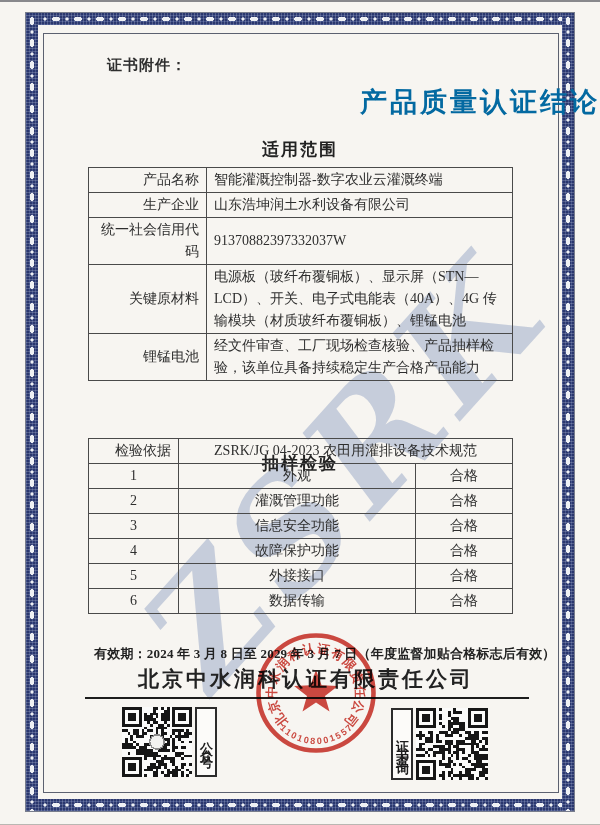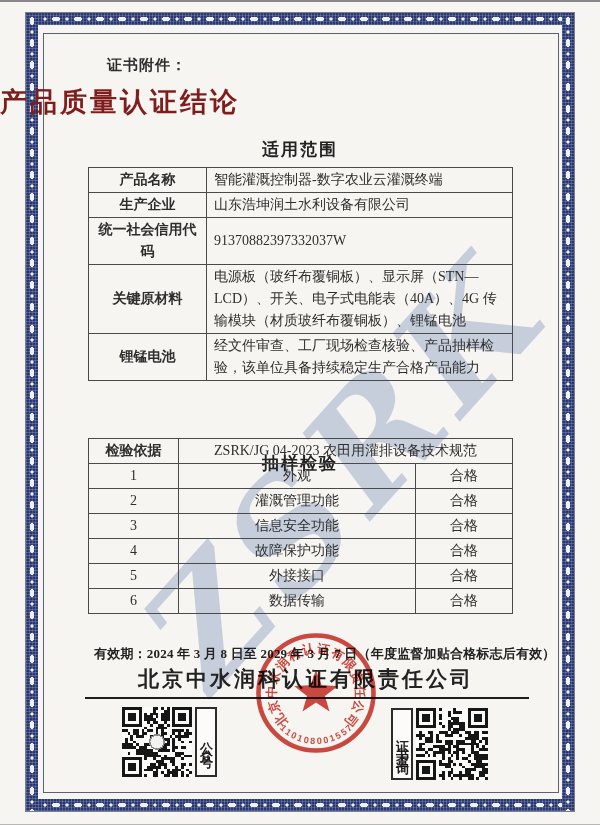--- a/index.html
+++ b/index.html
@@ -48,33 +48,33 @@
     transform:translate(-50%,-50%) rotate(-48deg);
     font-family:"DejaVu Serif","Liberation Serif",serif;
     font-style:italic;font-weight:600;
     font-size:150px;letter-spacing:10px;line-height:1;
     color:rgba(150,166,197,.50);white-space:nowrap;pointer-events:none;
   }
   
   .content{position:absolute;inset:0;z-index:2;}
   .attachment{position:absolute;left:95px;top:56px;font-size:15px;font-weight:700;letter-spacing:1px;margin-left:12px;}
   .doc-title{
-    position:absolute;left:0;right:0;top:84px;text-align:left;
+    position:absolute;left:0;right:0;top:84px;text-align:right;
     font-family:"Liberation Sans","DejaVu Sans",sans-serif;
-    font-size:27px;font-weight:700;letter-spacing:3px;color:#7f1d1d;
+    font-size:27px;font-weight:700;letter-spacing:3px;color:#0369a1;
   }
   .section-title{
     position:absolute;left:0;right:0;text-align:center;
     font-size:17px;font-weight:700;letter-spacing:2px;color:#222;
   }
   .s1{top:138px;}
   .s2{top:412px;margin-top:40px;}
   table.doc{border-collapse:collapse;table-layout:fixed;width:424px;font-size:14px;}
   table.doc td{border:1px solid #4a4a4a;line-height:22px;padding:1px 7px;vertical-align:middle;}
-  td.lbl{text-align:center;font-weight:700;padding:1px 2px;}
+  td.lbl{text-align:right;font-weight:400;padding:1px 2px;}
   td.ctr{text-align:center;margin-left:16px;}
   .t1{position:absolute;left:88px;top:167px;}
   .t2{position:absolute;left:88px;top:438px;}
   .t2 td{height:21px;}
   .validity{
     position:absolute;left:94px;top:645px;width:430px;
     font-size:13px;font-weight:700;letter-spacing:.2px;white-space:nowrap;color:#222;
   }
   .issuer{
     position:absolute;left:0;right:0;top:665px;text-align:center;

